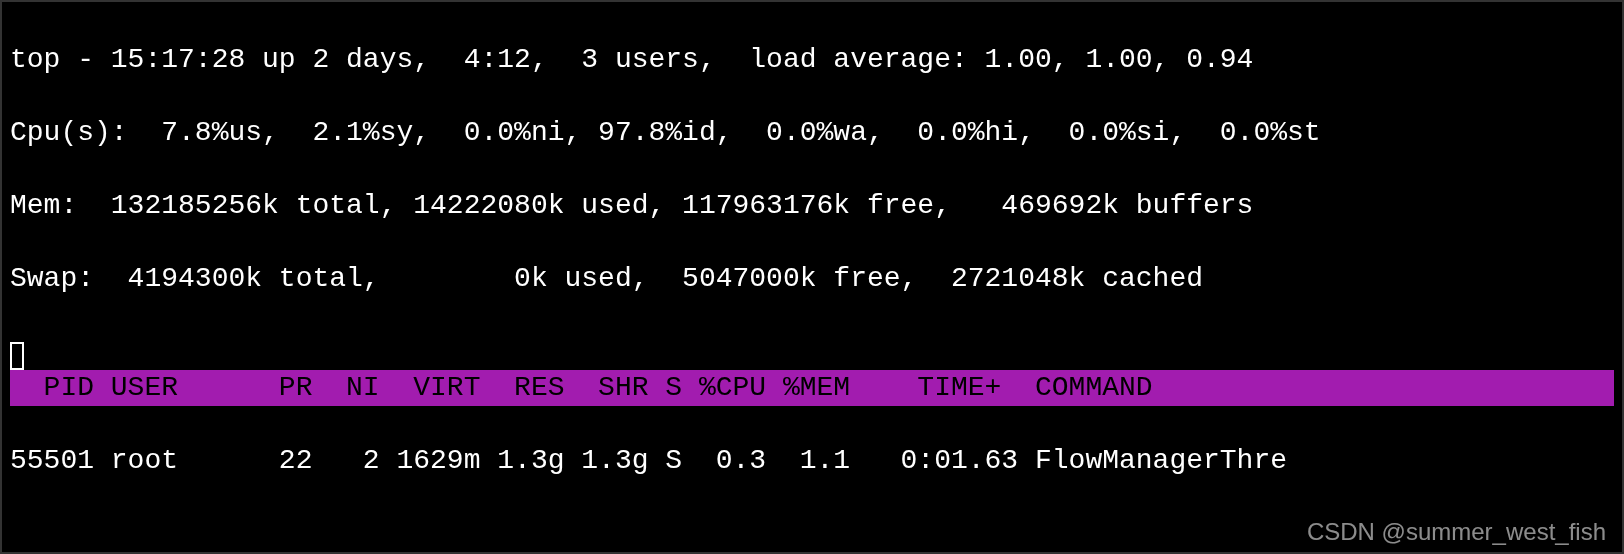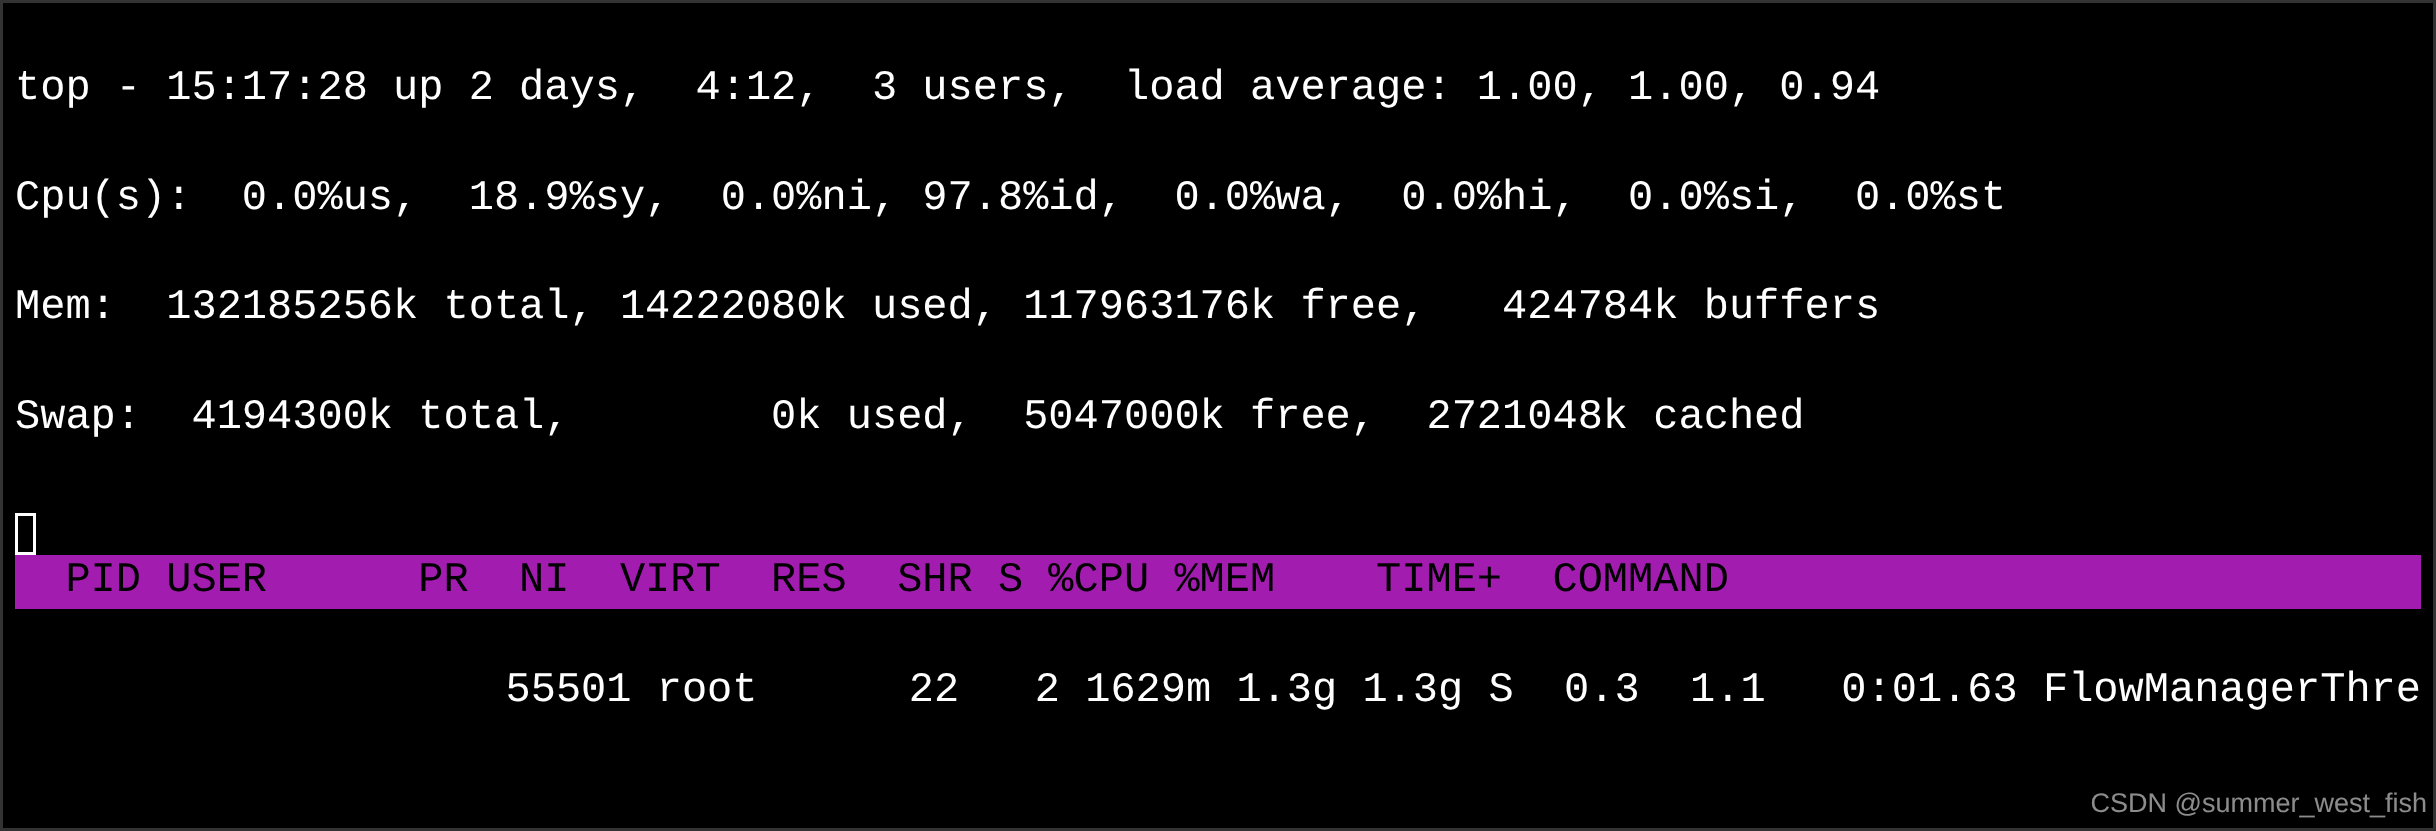--- a/index.html
+++ b/index.html
@@ -34,38 +34,37 @@
       vertical-align: bottom;
     }
     .header-row {
       background: #a21caf;
       color: #000;
       display: block;
       width: 100%;
     }
     .process-row {
       display: block;
-      text-align: right;
     }
     .watermark {
       position: absolute;
       bottom: 6px;
-      right: 4px;
-      font-size: 18px;
+      right: 16px;
+      font-size: 24px;
       color: rgba(255,255,255,0.55);
       font-family: Arial, sans-serif;
     }
   </style>
 </head>
 <body>
 
 <div class="terminal">
 <span class="summary-line">top - 15:17:28 up 2 days,  4:12,  3 users,  load average: 1.00, 1.00, 0.94</span>
-<span class="summary-line">Cpu(s):  0.0%us,  18.9%sy,  0.0%ni, 97.8%id,  0.0%wa,  0.0%hi,  0.0%si,  0.0%st</span>
-<span class="summary-line">Mem:  132185256k total, 14222080k used, 117963176k free,   424784k buffers</span>
+<span class="summary-line">Cpu(s):  7.8%us,  2.1%sy,  0.0%ni, 97.8%id,  0.0%wa,  0.0%hi,  0.0%si,  0.0%st</span>
+<span class="summary-line">Mem:  132185256k total, 14222080k used, 117963176k free,   469692k buffers</span>
 <span class="summary-line">Swap:  4194300k total,        0k used,  5047000k free,  2721048k cached</span>
 <span class="cursor"></span>
 <span class="header-row">  PID USER      PR  NI  VIRT  RES  SHR S %CPU %MEM    TIME+  COMMAND</span>
 <span class="process-row">55501 root      22   2 1629m 1.3g 1.3g S  0.3  1.1   0:01.63 FlowManagerThre</span>
 
 
 
 
 </div>
 

